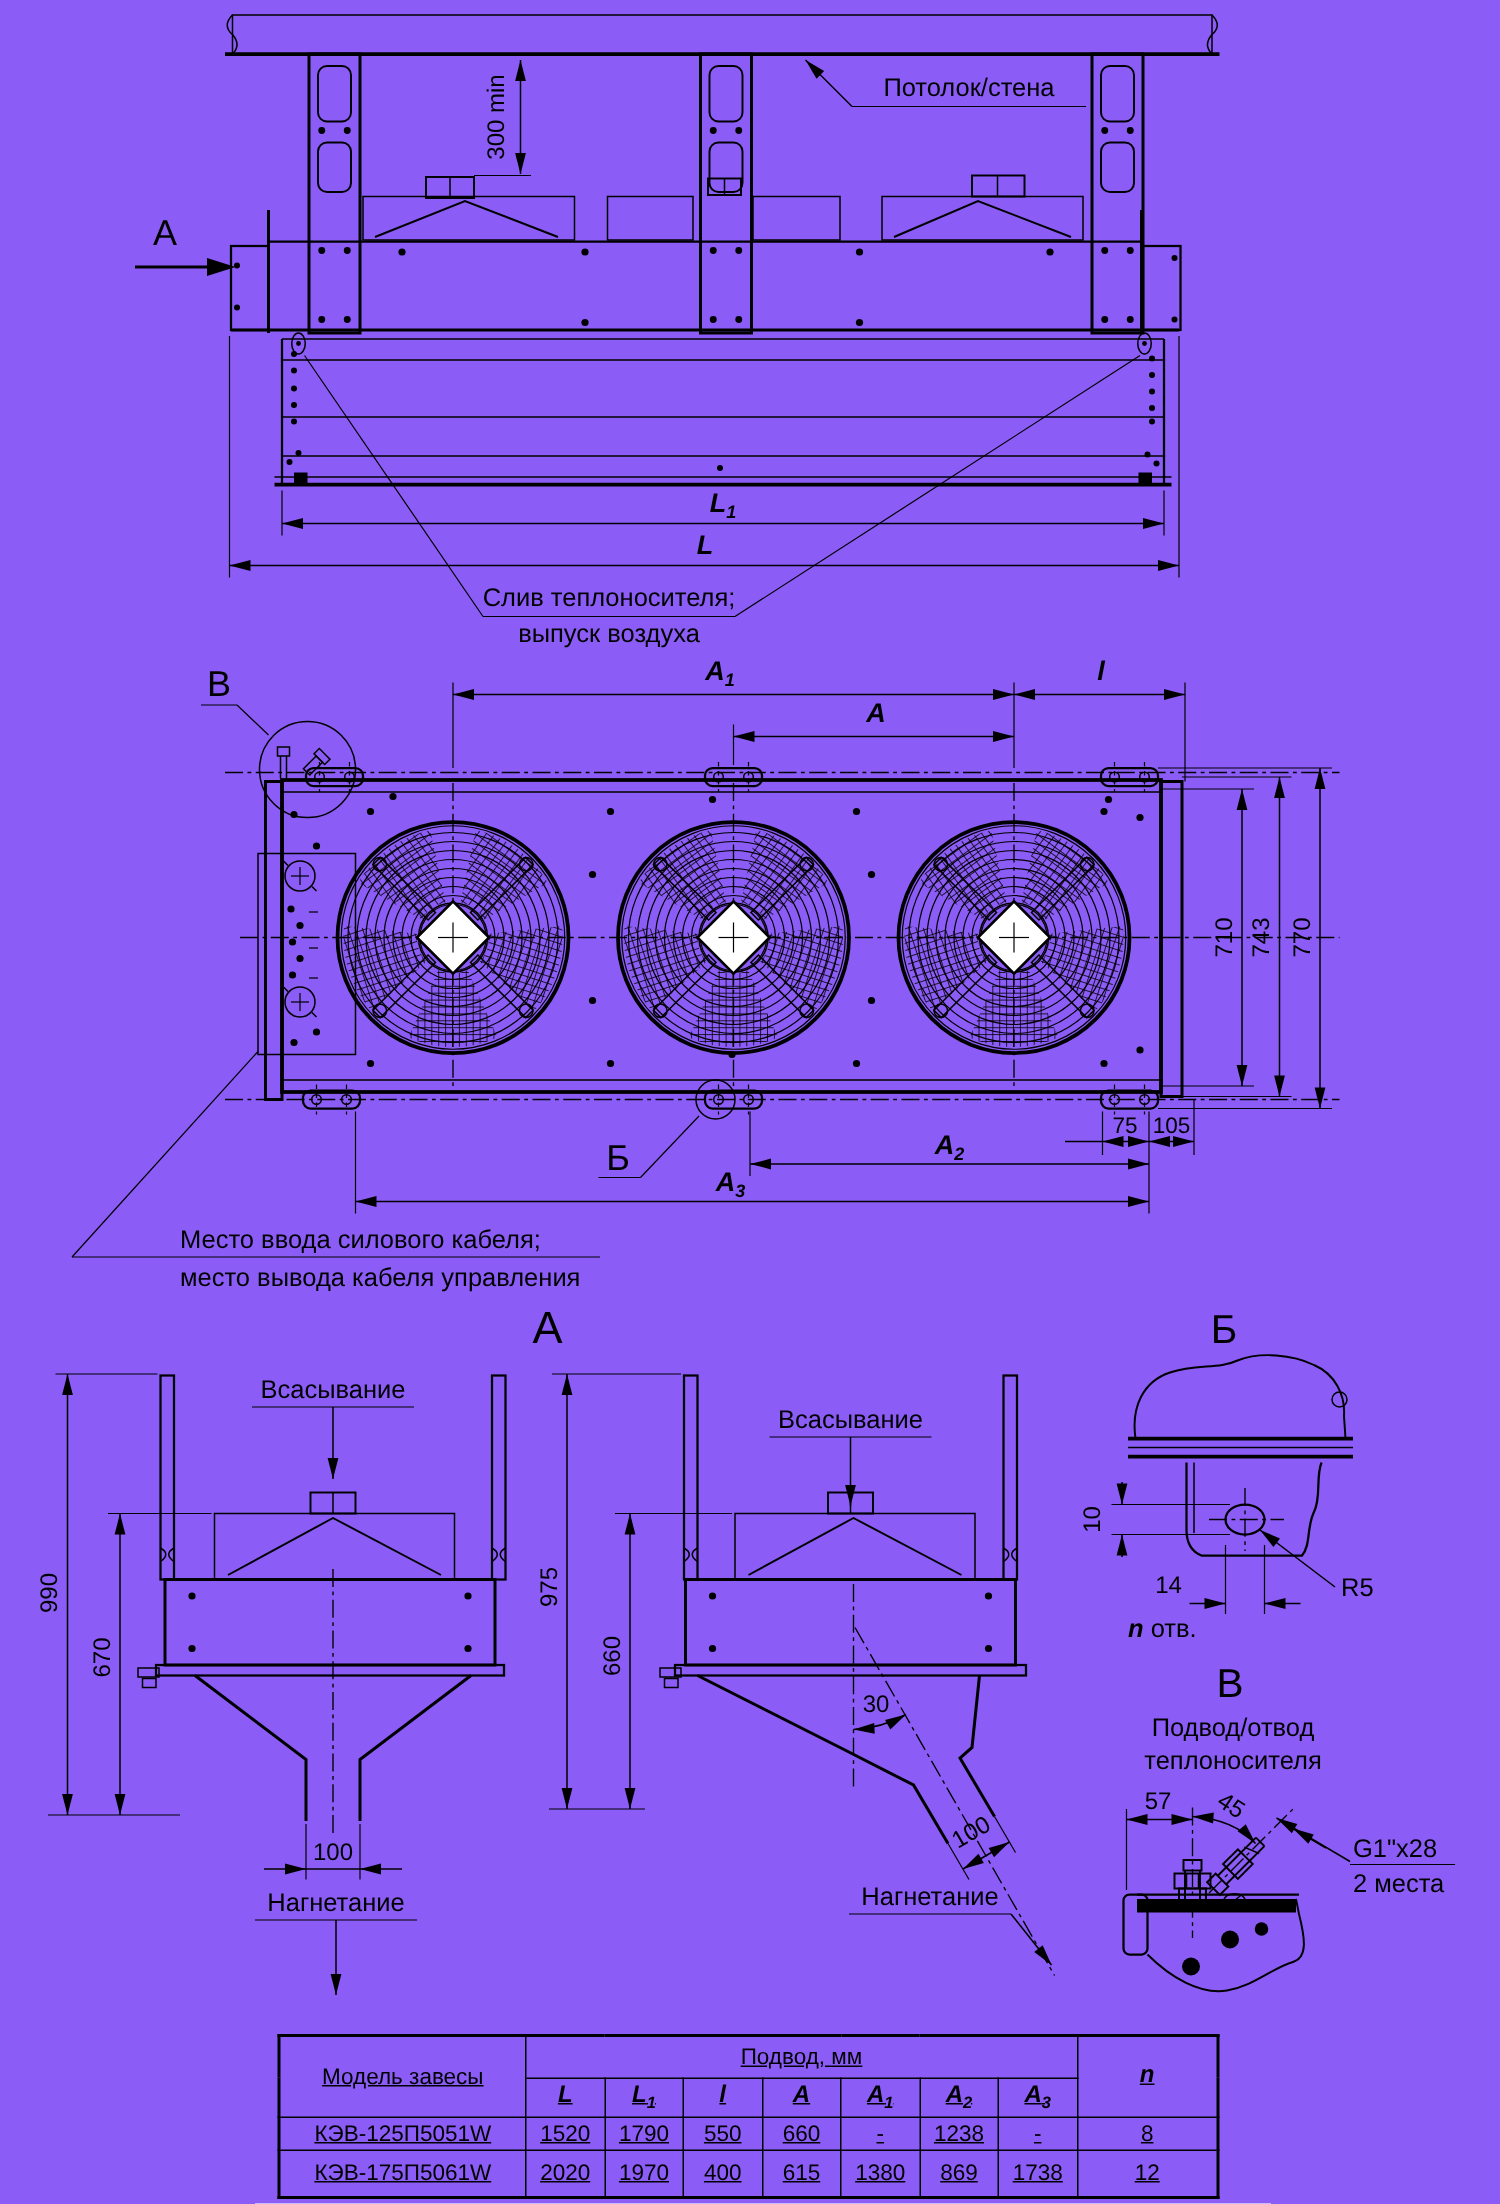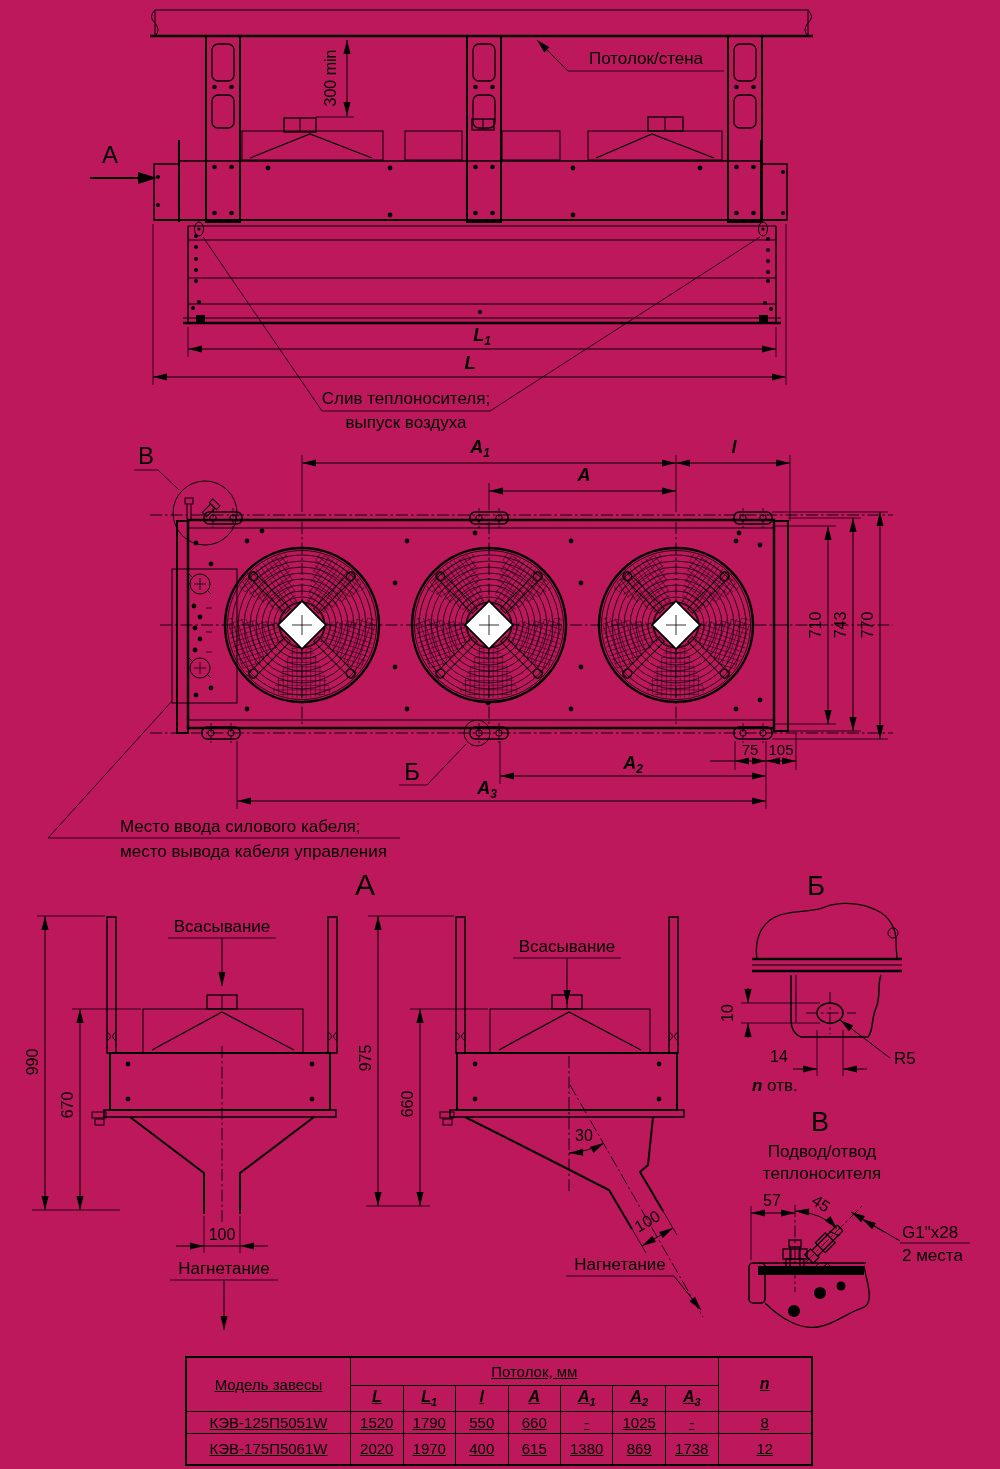--- a/index.html
+++ b/index.html
@@ -1,16 +1,16 @@
 <!DOCTYPE html>
 <html><head>
 <meta charset="utf-8">
 <style>
   html,body{margin:0;padding:0;background:#fff;}
-  #page{position:relative;width:1000px;height:1469px;background:#be185d;font-family:"Liberation Sans",sans-serif;overflow:hidden;}
+  #page{position:relative;width:1000px;height:1469px;background:#8b5cf6;font-family:"Liberation Sans",sans-serif;overflow:hidden;}
   svg text{fill:#000;font-family:"Liberation Sans",sans-serif;}
   .t17{font-size:17px;}
   .dim{font-size:16px;}
   .dim15{font-size:15px;}
   .dletter{font-size:18px;font-style:italic;font-weight:bold;}
   .mletter{font-size:24px;}
   .vtitle{font-size:27px;}
   .s1{stroke:#000;stroke-width:1;fill:none;}
   .s13{stroke:#000;stroke-width:1.3;fill:none;}
   .s15{stroke:#000;stroke-width:1.5;fill:none;}
@@ -529,40 +529,40 @@
         <col style="width:52px">
         <col style="width:52px">
         <col style="width:52px">
         <col style="width:52px">
         <col style="width:52px">
         <col style="width:93px">
   </colgroup>
   <tbody>
         <tr style="height:28px">
     <td rowspan="2">Модель завесы</td>
-    <td colspan="7">Потолок, мм</td>
+    <td colspan="7">Подвод, мм</td>
     <td rowspan="2" class="hd">n</td>
   </tr>
   <tr style="height:26px">
     <td class="hd"><span>L</span><sub></sub></td>
     <td class="hd"><span>L</span><sub>1</sub></td>
     <td class="hd"><span>l</span><sub></sub></td>
     <td class="hd"><span>A</span><sub></sub></td>
     <td class="hd"><span>A</span><sub>1</sub></td>
     <td class="hd"><span>A</span><sub>2</sub></td>
     <td class="hd"><span>A</span><sub>3</sub></td>
   </tr>
   <tr style="height:22px">
     <td>КЭВ-125П5051W</td>
     <td>1520</td>
     <td>1790</td>
     <td>550</td>
     <td>660</td>
     <td>-</td>
-    <td>1025</td>
+    <td>1238</td>
     <td>-</td>
     <td>8</td>
   </tr>
   <tr style="height:32px">
     <td>КЭВ-175П5061W</td>
     <td>2020</td>
     <td>1970</td>
     <td>400</td>
     <td>615</td>
     <td>1380</td>

